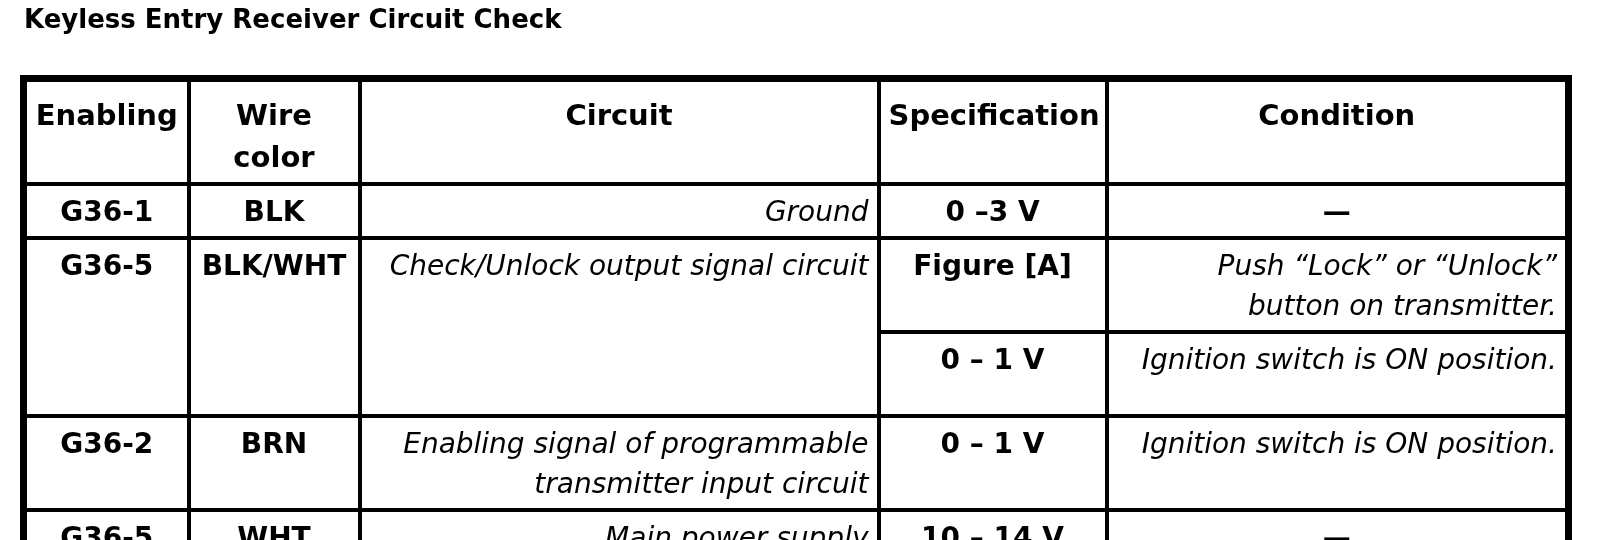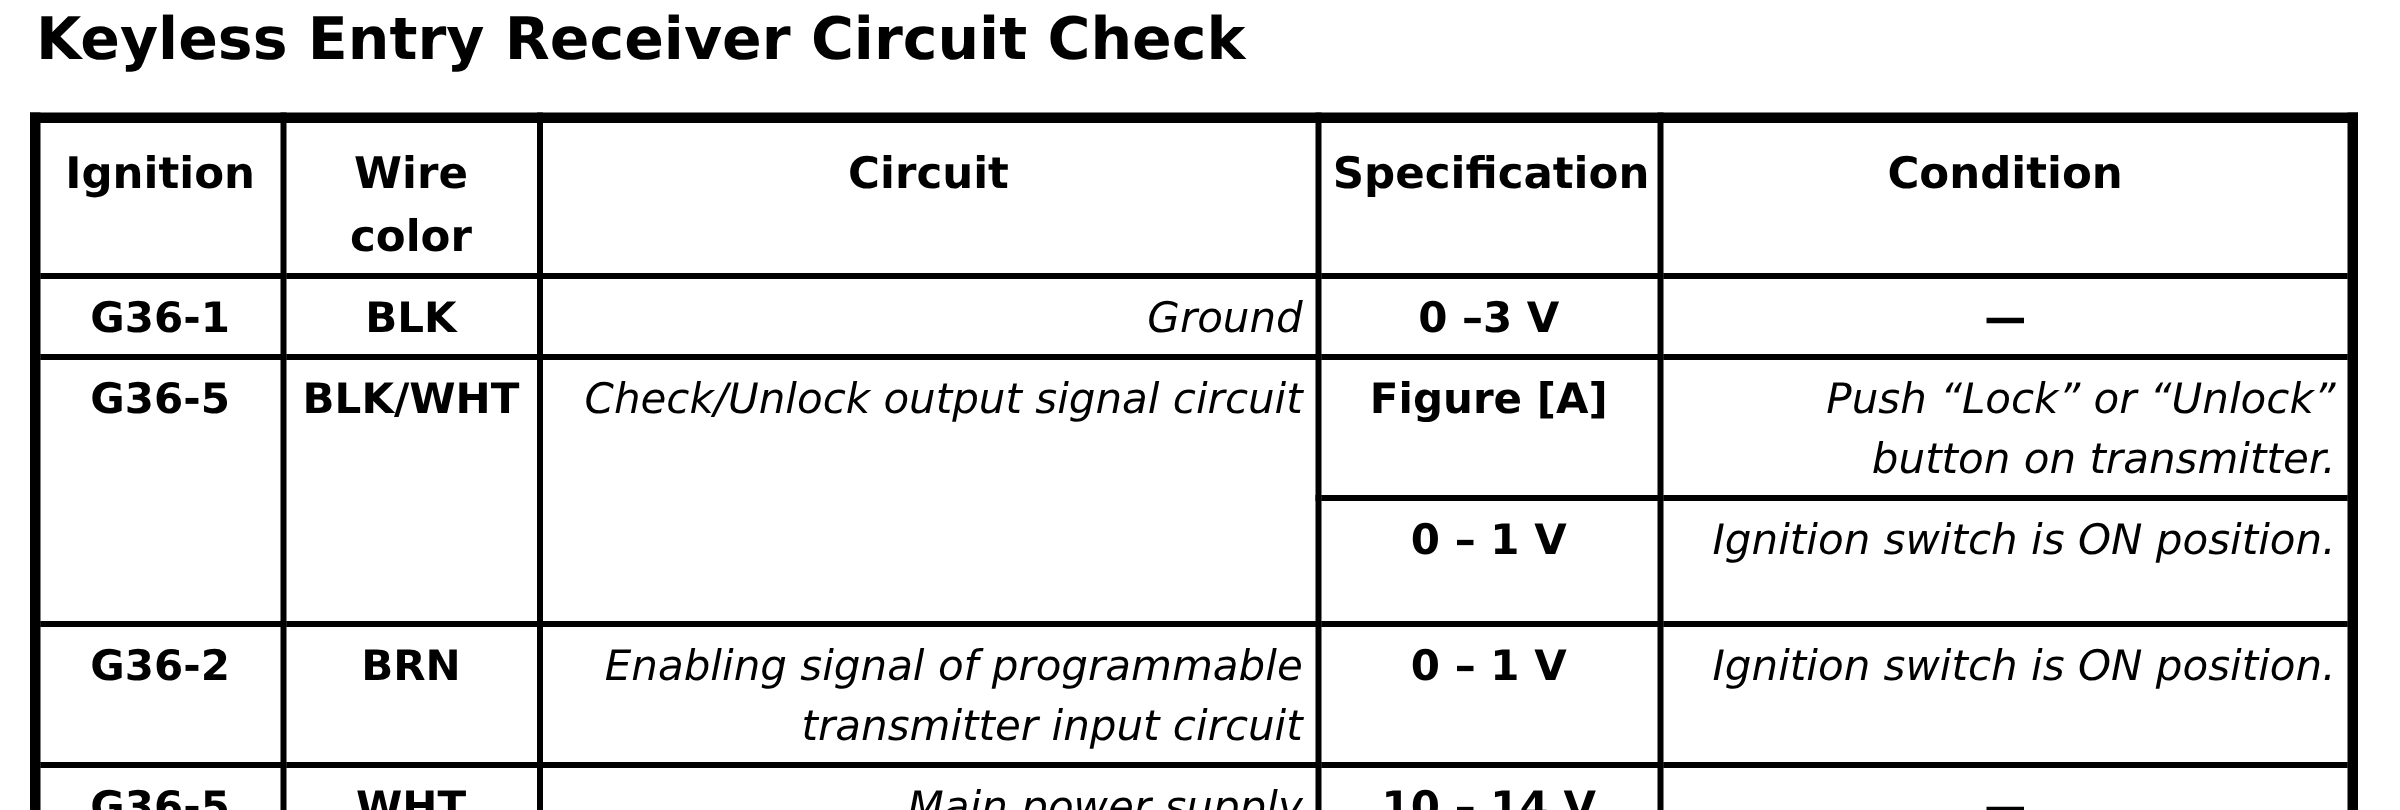--- a/index.html
+++ b/index.html
@@ -9,21 +9,21 @@
     width: 1600px;
     height: 540px;
     font-family: "DejaVu Sans", "Liberation Sans", sans-serif;
     color: #000000;
     overflow: hidden;
   }
   .page-title {
     position: absolute;
     left: 24px;
     top: 4px;
-    font-size: 39px;
+    font-size: 26px;
     font-weight: bold;
     letter-spacing: 0px;
     white-space: nowrap;
   }
   table.spec-table {
     position: absolute;
     left: 20px;
     top: 75px;
     width: 1545px;
     border-collapse: collapse;
@@ -71,21 +71,21 @@
   <colgroup>
     <col class="c-terminal">
     <col class="c-wire">
     <col class="c-circuit">
     <col class="c-spec">
     <col class="c-cond">
   </colgroup>
 
   <tbody>
       <tr class="r-header">
-    <th>Ignition</th>
+    <th>Enabling</th>
     <th>Wire color</th>
     <th>Circuit</th>
     <th>Specification</th>
     <th>Condition</th>
   </tr>
 
   <tr class="r-1">
     <td class="ta-center">G36-1</td>
     <td class="ta-center">BLK</td>
     <td class="ta-left">Ground</td>

